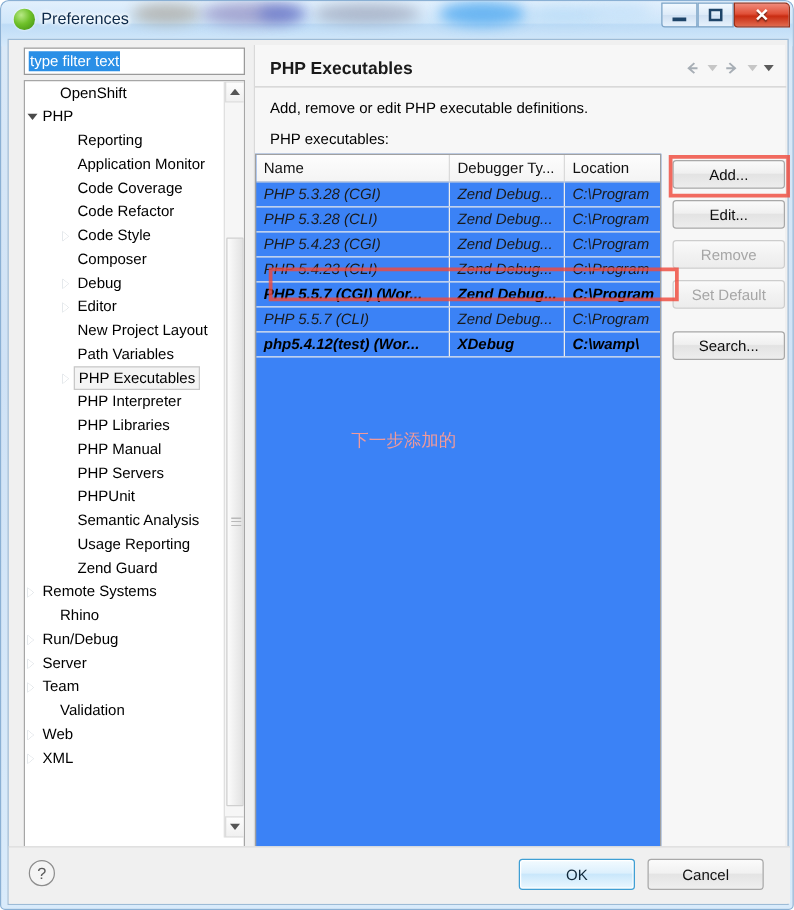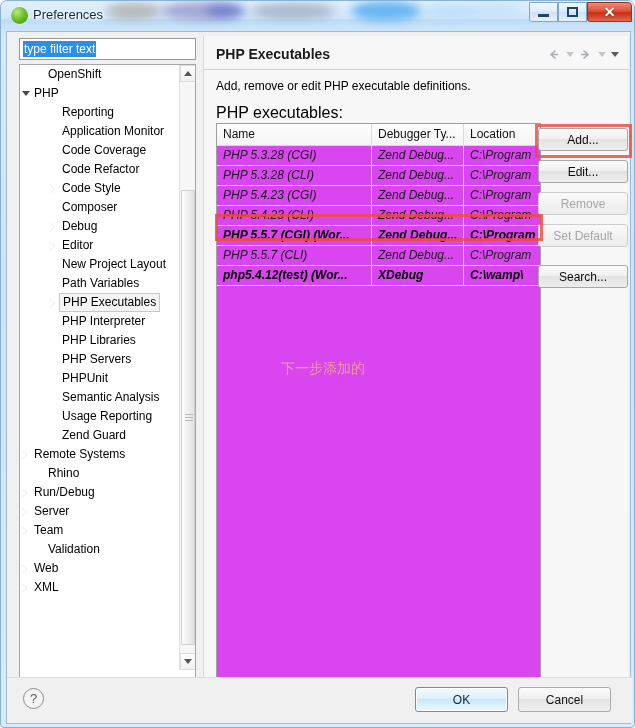--- a/index.html
+++ b/index.html
@@ -253,28 +253,28 @@
     position: absolute; left: 0; top: 33px;
     width: 425px; height: 1px;
     background: #d0d0d0;
   }
   #desc1 {
     position: absolute; left: 12px; top: 43px;
     font-size: 12px; color: #000;
   }
   #desc2 {
     position: absolute; left: 12px; top: 68px;
-    font-size: 16px; color: #000; text-align: right;
+    font-size: 12px; color: #000; text-align: right;
   }
 
   
   #table-wrap {
-    position: absolute; left: 12px; top: 87px;
+    position: absolute; left: 0; top: 87px;
     width: 325px; height: 562px;
-    background: #d946ef;
+    background: #3b82f6;
     border: 1px solid #a0a0a0;
     overflow: hidden;
   }
   #thead {
     position: relative;
     height: 22px;
     background: linear-gradient(to bottom, #fdfdfd 0%, #f4f4f4 100%);
     border-bottom: 1px solid #d8d8d8;
   }
   .th {
@@ -327,21 +327,20 @@
     border: 3px solid #ef4a3d;
     opacity: 0.82;
     pointer-events: none;
   }
   #cn-note {
     position: absolute; left: 274px; top: 312px;
     font-size: 14px;
     color: #f09a9a;
     font-family: "DejaVu Sans", sans-serif;
     white-space: nowrap;
-    margin-top: 16px;
   }
 
   
   #bottombar {
     position: absolute; left: 0; bottom: 0;
     width: 625px; height: 46px;
     background: #f0f0f0;
     border-top: 1px solid #dcdcdc;
   }
   #help-icon {
@@ -455,20 +454,23 @@
           </div>
           <div class="tnode selected">
             <div class="tarrow arrow-collapsed" style="left: 30px;"></div>
             <span class="tlabel" style="left: 42px;">PHP Executables</span>
           </div>
           <div class="tnode">
             <span class="tlabel" style="left: 42px;">PHP Interpreter</span>
           </div>
           <div class="tnode">
             <span class="tlabel" style="left: 42px;">PHP Libraries</span>
+          </div>
+          <div class="tnode">
+            <span class="tlabel" style="left: 42px;">PHP Manual</span>
           </div>
           <div class="tnode">
             <span class="tlabel" style="left: 42px;">PHP Servers</span>
           </div>
           <div class="tnode">
             <span class="tlabel" style="left: 42px;">PHPUnit</span>
           </div>
           <div class="tnode">
             <span class="tlabel" style="left: 42px;">Semantic Analysis</span>
           </div>

